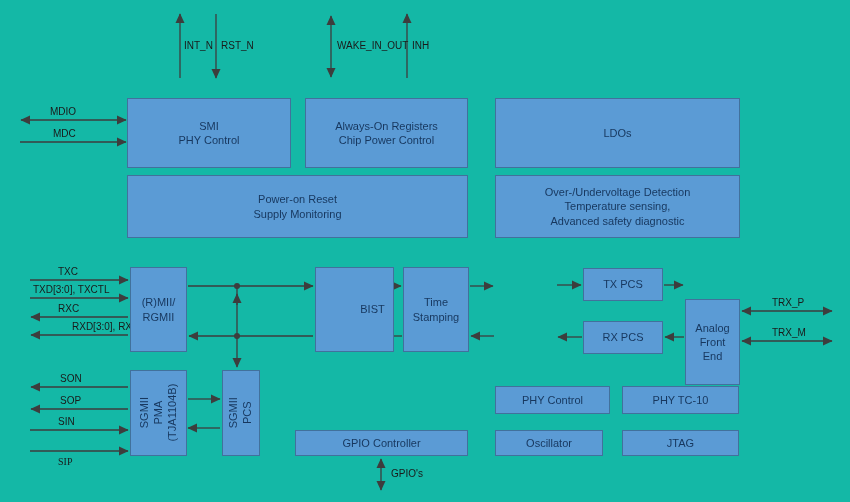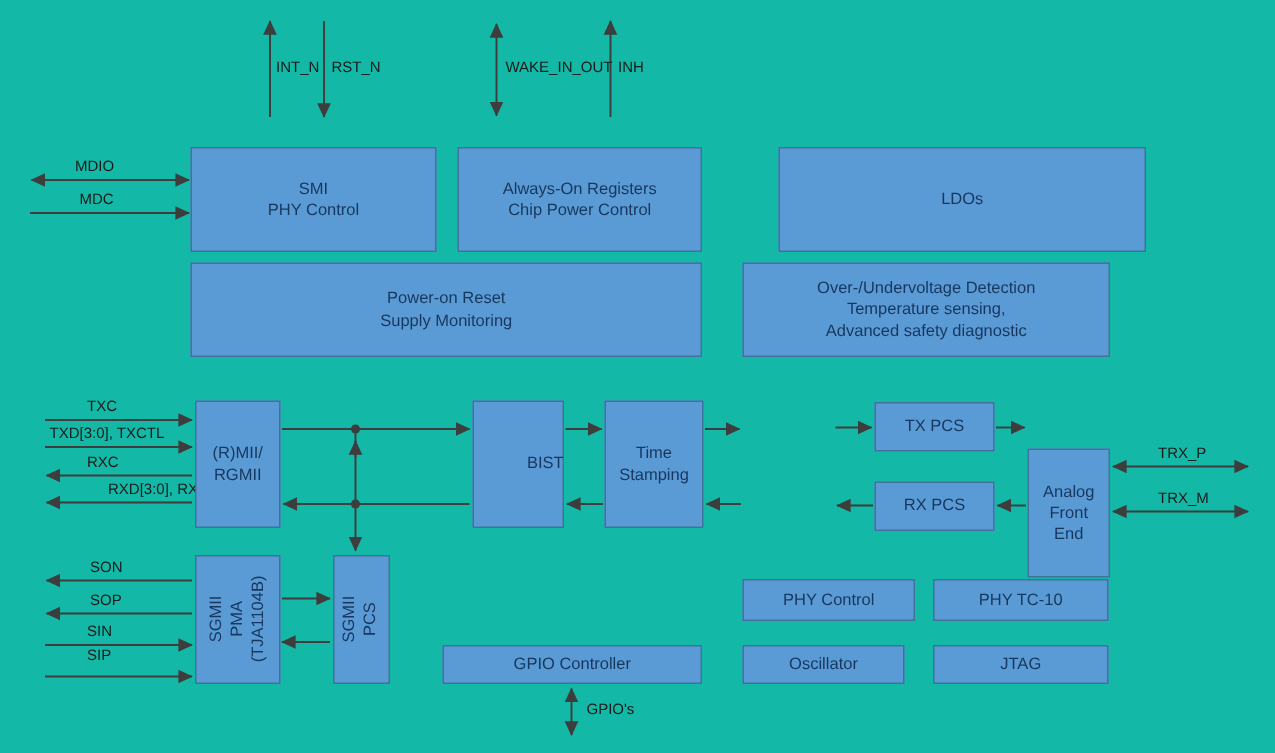--- a/index.html
+++ b/index.html
@@ -110,42 +110,42 @@
   <span class="sig" style="left:53px; top:128px;">MDC</span>
 
   <span class="sig" style="left:58px; top:266px;">TXC</span>
   <span class="sig" style="left:33px; top:284px;">TXD[3:0], TXCTL</span>
   <span class="sig" style="left:58px; top:303px;">RXC</span>
   <span class="sig" style="left:32px; top:321px;padding-left:40px;">RXD[3:0], RXCTL</span>
 
   <span class="sig" style="left:60px; top:373px;">SON</span>
   <span class="sig" style="left:60px; top:395px;">SOP</span>
   <span class="sig" style="left:58px; top:416px;">SIN</span>
-  <span class="sig" style="left:58px; top:432px;">SIP</span>
+  <span class="sig" style="left:58px; top:456px;font-family:Liberation Serif, serif;">SIP</span>
 
   <span class="sig" style="left:772px; top:297px;">TRX_P</span>
   <span class="sig" style="left:772px; top:327px;">TRX_M</span>
 
   <span class="sig" style="left:391px; top:468px;">GPIO's</span>
 
   <div class="block" style="left:127px; top:98px; width:164px; height:70px;">SMI
 PHY Control</div>
   <div class="block" style="left:305px; top:98px; width:163px; height:70px;">Always-On Registers
 Chip Power Control</div>
-  <div class="block" style="left:495px; top:98px; width:245px; height:70px;margin-left:24px;">LDOs</div>
+  <div class="block" style="left:495px; top:98px; width:245px; height:70px;">LDOs</div>
 
   <div class="block" style="left:127px; top:175px; width:341px; height:63px;">Power-on Reset
 Supply Monitoring</div>
   <div class="block" style="left:495px; top:175px; width:245px; height:63px;">Over-/Undervoltage Detection
 Temperature sensing,
 Advanced safety diagnostic</div>
 
   <div class="block" style="left:130px; top:267px; width:57px; height:85px;">(R)MII/
 RGMII</div>
-  <div class="block" style="left:315px; top:267px; width:61px; height:85px;padding-left:36px;">BIST</div>
+  <div class="block" style="left:315px; top:267px; width:79px; height:85px;padding-left:36px;">BIST</div>
   <div class="block" style="left:403px; top:267px; width:66px; height:85px;">Time
 Stamping</div>
   <div class="block" style="left:583px; top:268px; width:80px; height:33px;">TX PCS</div>
   <div class="block" style="left:583px; top:321px; width:80px; height:33px;">RX PCS</div>
   <div class="block" style="left:685px; top:267px; width:55px; height:86px;margin-top:32px;">Analog
 Front
 End</div>
 
   <div class="block" style="left:130px; top:370px; width:57px; height:86px;">
     <span class="vlabel">SGMII PMA

